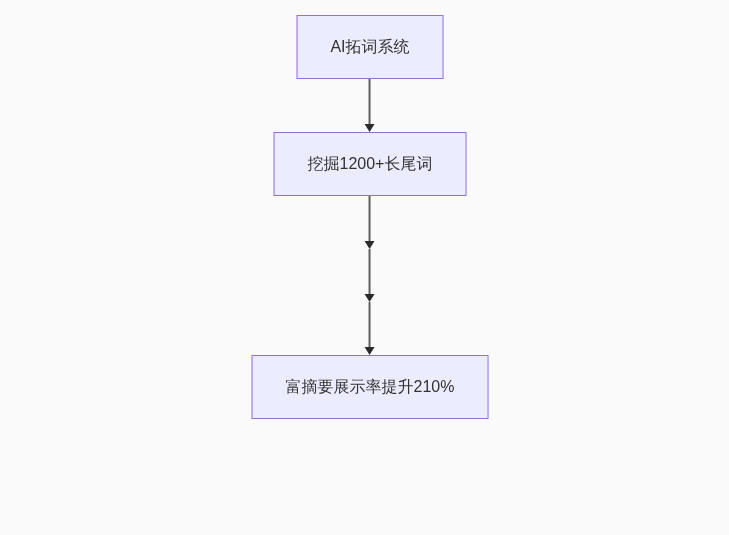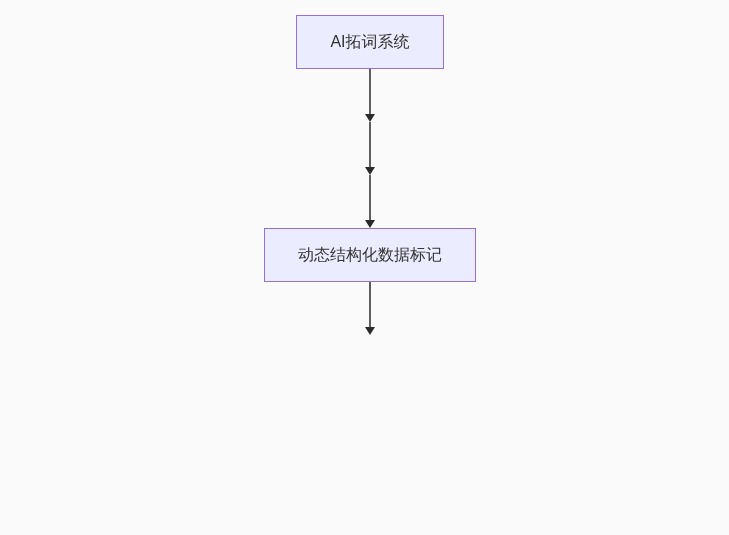--- a/index.html
+++ b/index.html
@@ -15,21 +15,21 @@
     position: absolute;
     top: 15px;
     left: 370px;
     transform: translateX(-50%);
     display: flex;
     flex-direction: column;
     align-items: center;
   }
   .node {
     box-sizing: border-box;
-    height: 54px;
+    height: 64px;
     padding: 0 33px;
     background: var(--node-fill, #ececff);
     border: 1px solid var(--node-border, #9370db);
     display: flex;
     align-items: center;
     justify-content: center;
     white-space: nowrap;
   }
   .node-label {
     font-size: 16px;
@@ -61,34 +61,37 @@
 <div class="flowchart">
   <div class="node">
     <span class="node-label">AI拓词系统</span>
   </div>
 
   <div class="edge">
     <div class="edge-line"></div>
     <div class="edge-head"></div>
   </div>
 
+  <div class="node">
+    <span class="node-label">挖掘1200+长尾词</span>
+  </div>
+
+  <div class="edge">
+    <div class="edge-line"></div>
+    <div class="edge-head"></div>
+  </div>
+
 
   <div class="edge">
     <div class="edge-line"></div>
     <div class="edge-head"></div>
   </div>
 
 
   <div class="edge">
     <div class="edge-line"></div>
     <div class="edge-head"></div>
   </div>
 
   <div class="node">
-    <span class="node-label">动态结构化数据标记</span>
+    <span class="node-label">富摘要展示率提升210%</span>
   </div>
-
-  <div class="edge">
-    <div class="edge-line"></div>
-    <div class="edge-head"></div>
-  </div>
-
 </div>
 
 </body></html>

